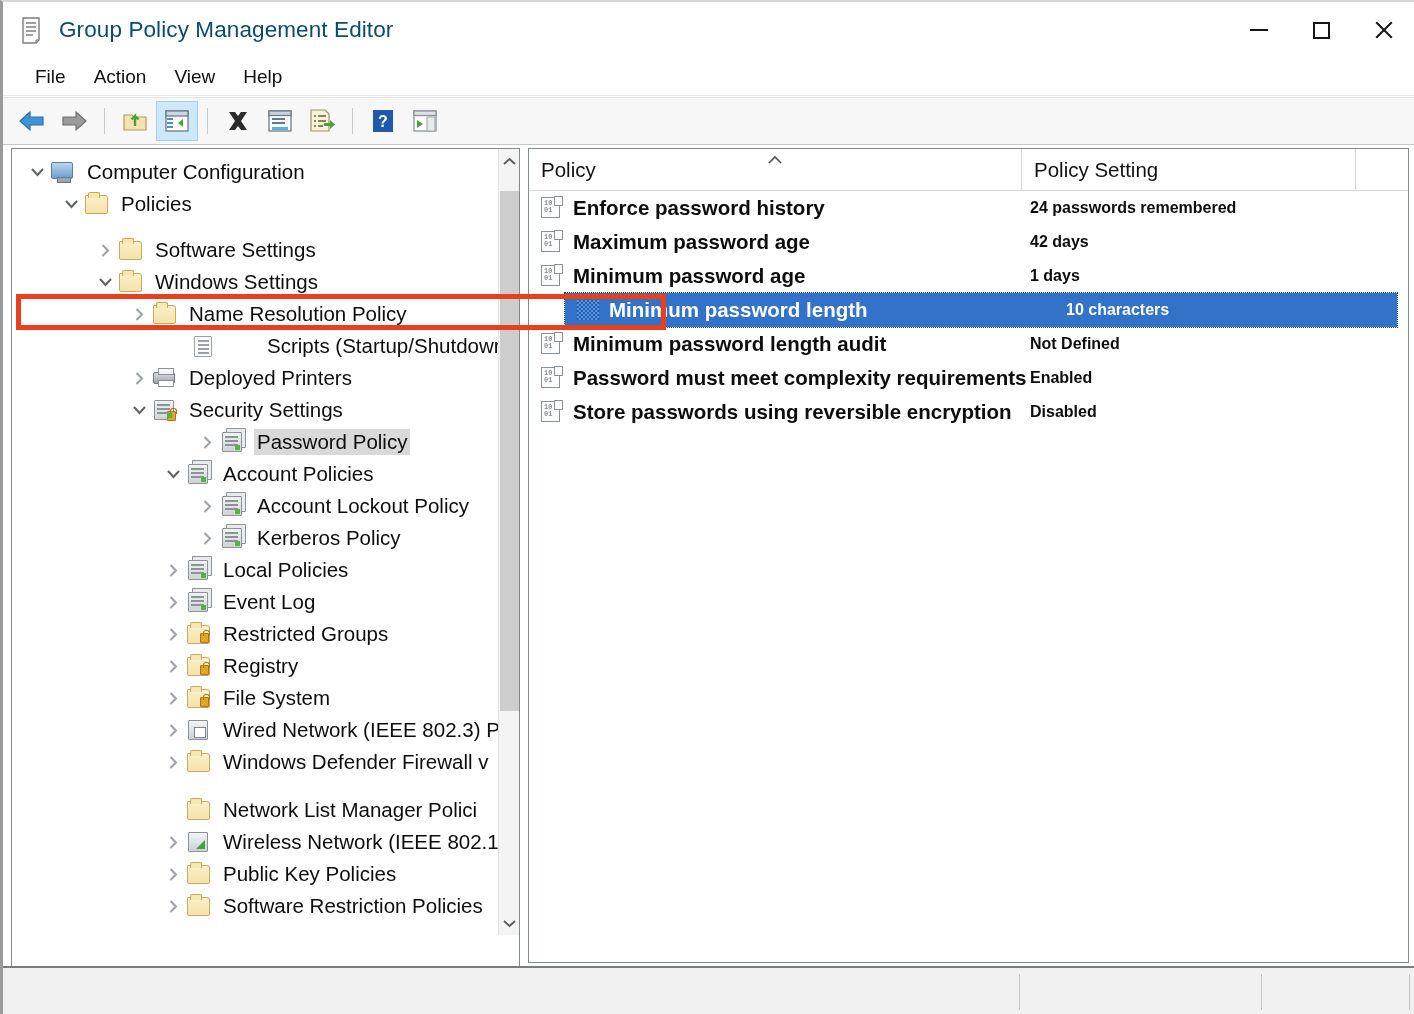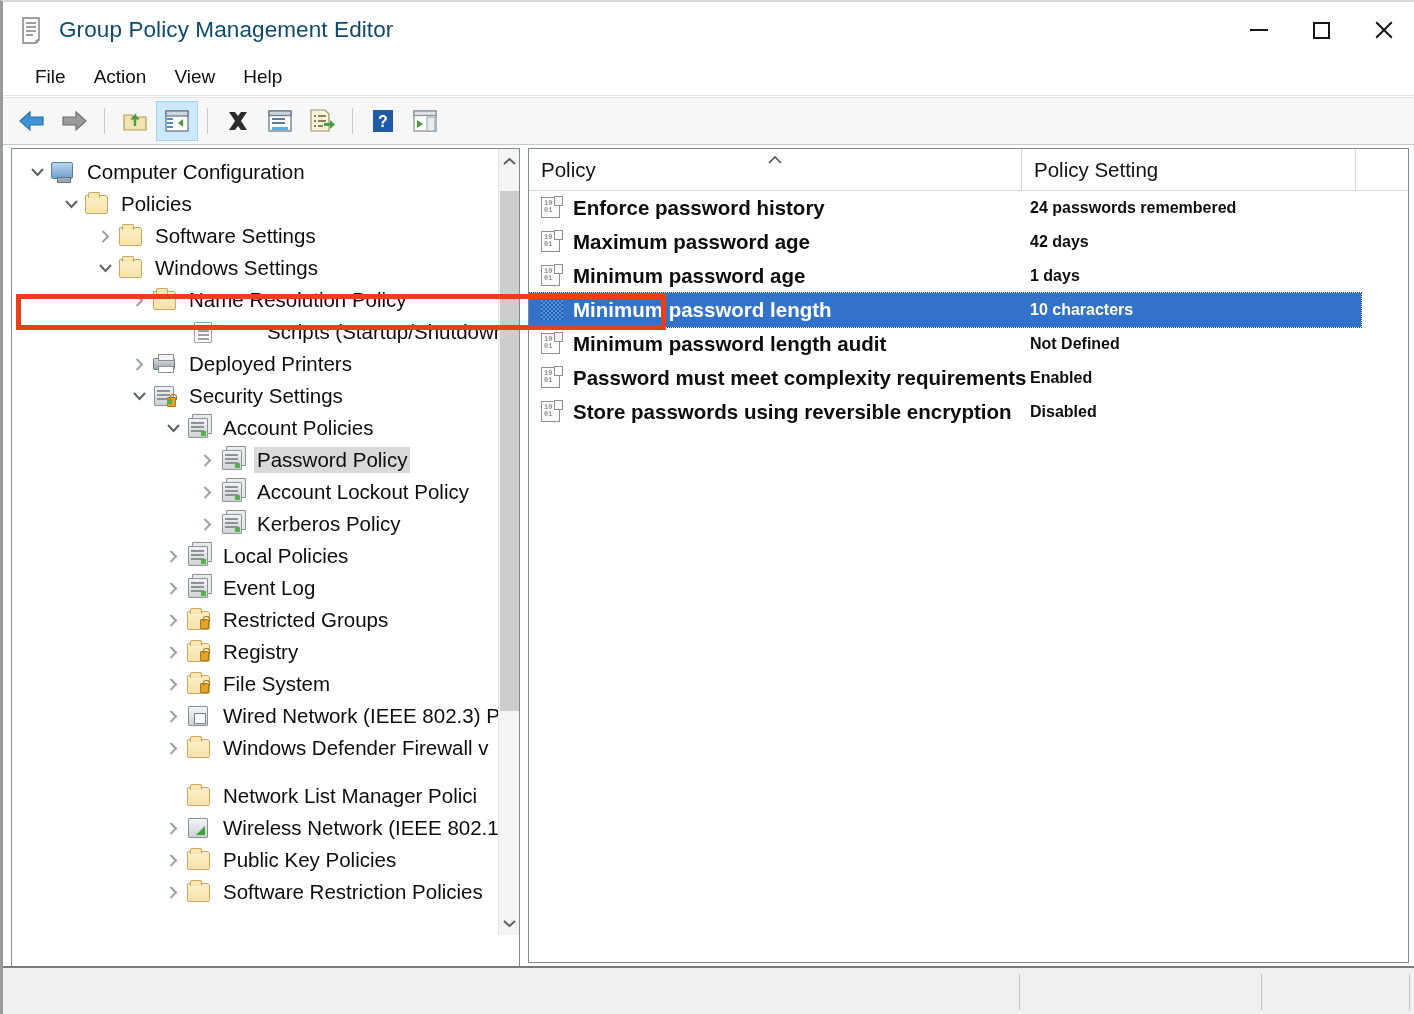--- a/index.html
+++ b/index.html
@@ -274,20 +274,21 @@
     white-space: nowrap;
   }
   .lv-row .pval {
     position: absolute; left: 501px; font-size: 16px; color: #0d0d0d;
     white-space: nowrap;
   }
   .lv-row.selected {
     background: #3272c8;
     width: 832px;
     outline: 1px dotted #0f3e73;
+    margin-left: 36px;
   }
   .lv-row.selected .pname, .lv-row.selected .pval { color: #ffffff; }
 
   .policy-ico {
     position: absolute; left: 12px; top: 6px; width: 22px; height: 22px;
   }
   .policy-ico .sheet {
     position: absolute; left: 0; top: 0; width: 19px; height: 21px;
     background: #fcfcfc; border: 1.5px solid #8c9196;
   }
@@ -464,21 +465,21 @@
             <span class="twisty">
               <svg width="15" height="10" viewBox="0 0 15 10">
                 <path d="M2 2 L7.5 8 L13 2" fill="none" stroke="#5c6166" stroke-width="2"></path>
               </svg>
             </span>
             <span class="ticon">
               <span class="ico-folder"></span>
             </span>
             <span class="lbl">Policies</span>
           </div>
-          <div class="tree-row" style="padding-left: 80px;">
+          <div class="tree-row" style="padding-left: 80px; margin-top: 14px;">
             <span class="twisty">
               <svg width="10" height="15" viewBox="0 0 10 15">
                 <path d="M2.5 2 L8 7.5 L2.5 13" fill="none" stroke="#9aa0a6" stroke-width="2"></path>
               </svg>
             </span>
             <span class="ticon">
               <span class="ico-folder"></span>
             </span>
             <span class="lbl">Software Settings</span>
           </div>
@@ -528,41 +529,41 @@
                 <path d="M2 2 L7.5 8 L13 2" fill="none" stroke="#5c6166" stroke-width="2"></path>
               </svg>
             </span>
             <span class="ticon">
               <span class="ico-server">
                 <span class="lock" style="right:-3px;bottom:-2px"></span>
               </span>
             </span>
             <span class="lbl">Security Settings</span>
           </div>
+          <div class="tree-row selected" style="padding-left: 182px;">
+            <span class="twisty">
+              <svg width="10" height="15" viewBox="0 0 10 15">
+                <path d="M2.5 2 L8 7.5 L2.5 13" fill="none" stroke="#9aa0a6" stroke-width="2"></path>
+              </svg>
+            </span>
+            <span class="ticon">
+              <span class="ico-server dbl"></span>
+            </span>
+            <span class="lbl">Password Policy</span>
+          </div>
           <div class="tree-row" style="padding-left: 148px;">
             <span class="twisty">
               <svg width="15" height="10" viewBox="0 0 15 10">
                 <path d="M2 2 L7.5 8 L13 2" fill="none" stroke="#5c6166" stroke-width="2"></path>
               </svg>
             </span>
             <span class="ticon">
               <span class="ico-server dbl"></span>
             </span>
             <span class="lbl">Account Policies</span>
-          </div>
-          <div class="tree-row selected" style="padding-left: 182px;">
-            <span class="twisty">
-              <svg width="10" height="15" viewBox="0 0 10 15">
-                <path d="M2.5 2 L8 7.5 L2.5 13" fill="none" stroke="#9aa0a6" stroke-width="2"></path>
-              </svg>
-            </span>
-            <span class="ticon">
-              <span class="ico-server dbl"></span>
-            </span>
-            <span class="lbl">Password Policy</span>
           </div>
           <div class="tree-row" style="padding-left: 182px;">
             <span class="twisty">
               <svg width="10" height="15" viewBox="0 0 10 15">
                 <path d="M2.5 2 L8 7.5 L2.5 13" fill="none" stroke="#9aa0a6" stroke-width="2"></path>
               </svg>
             </span>
             <span class="ticon">
               <span class="ico-server dbl"></span>
             </span>

